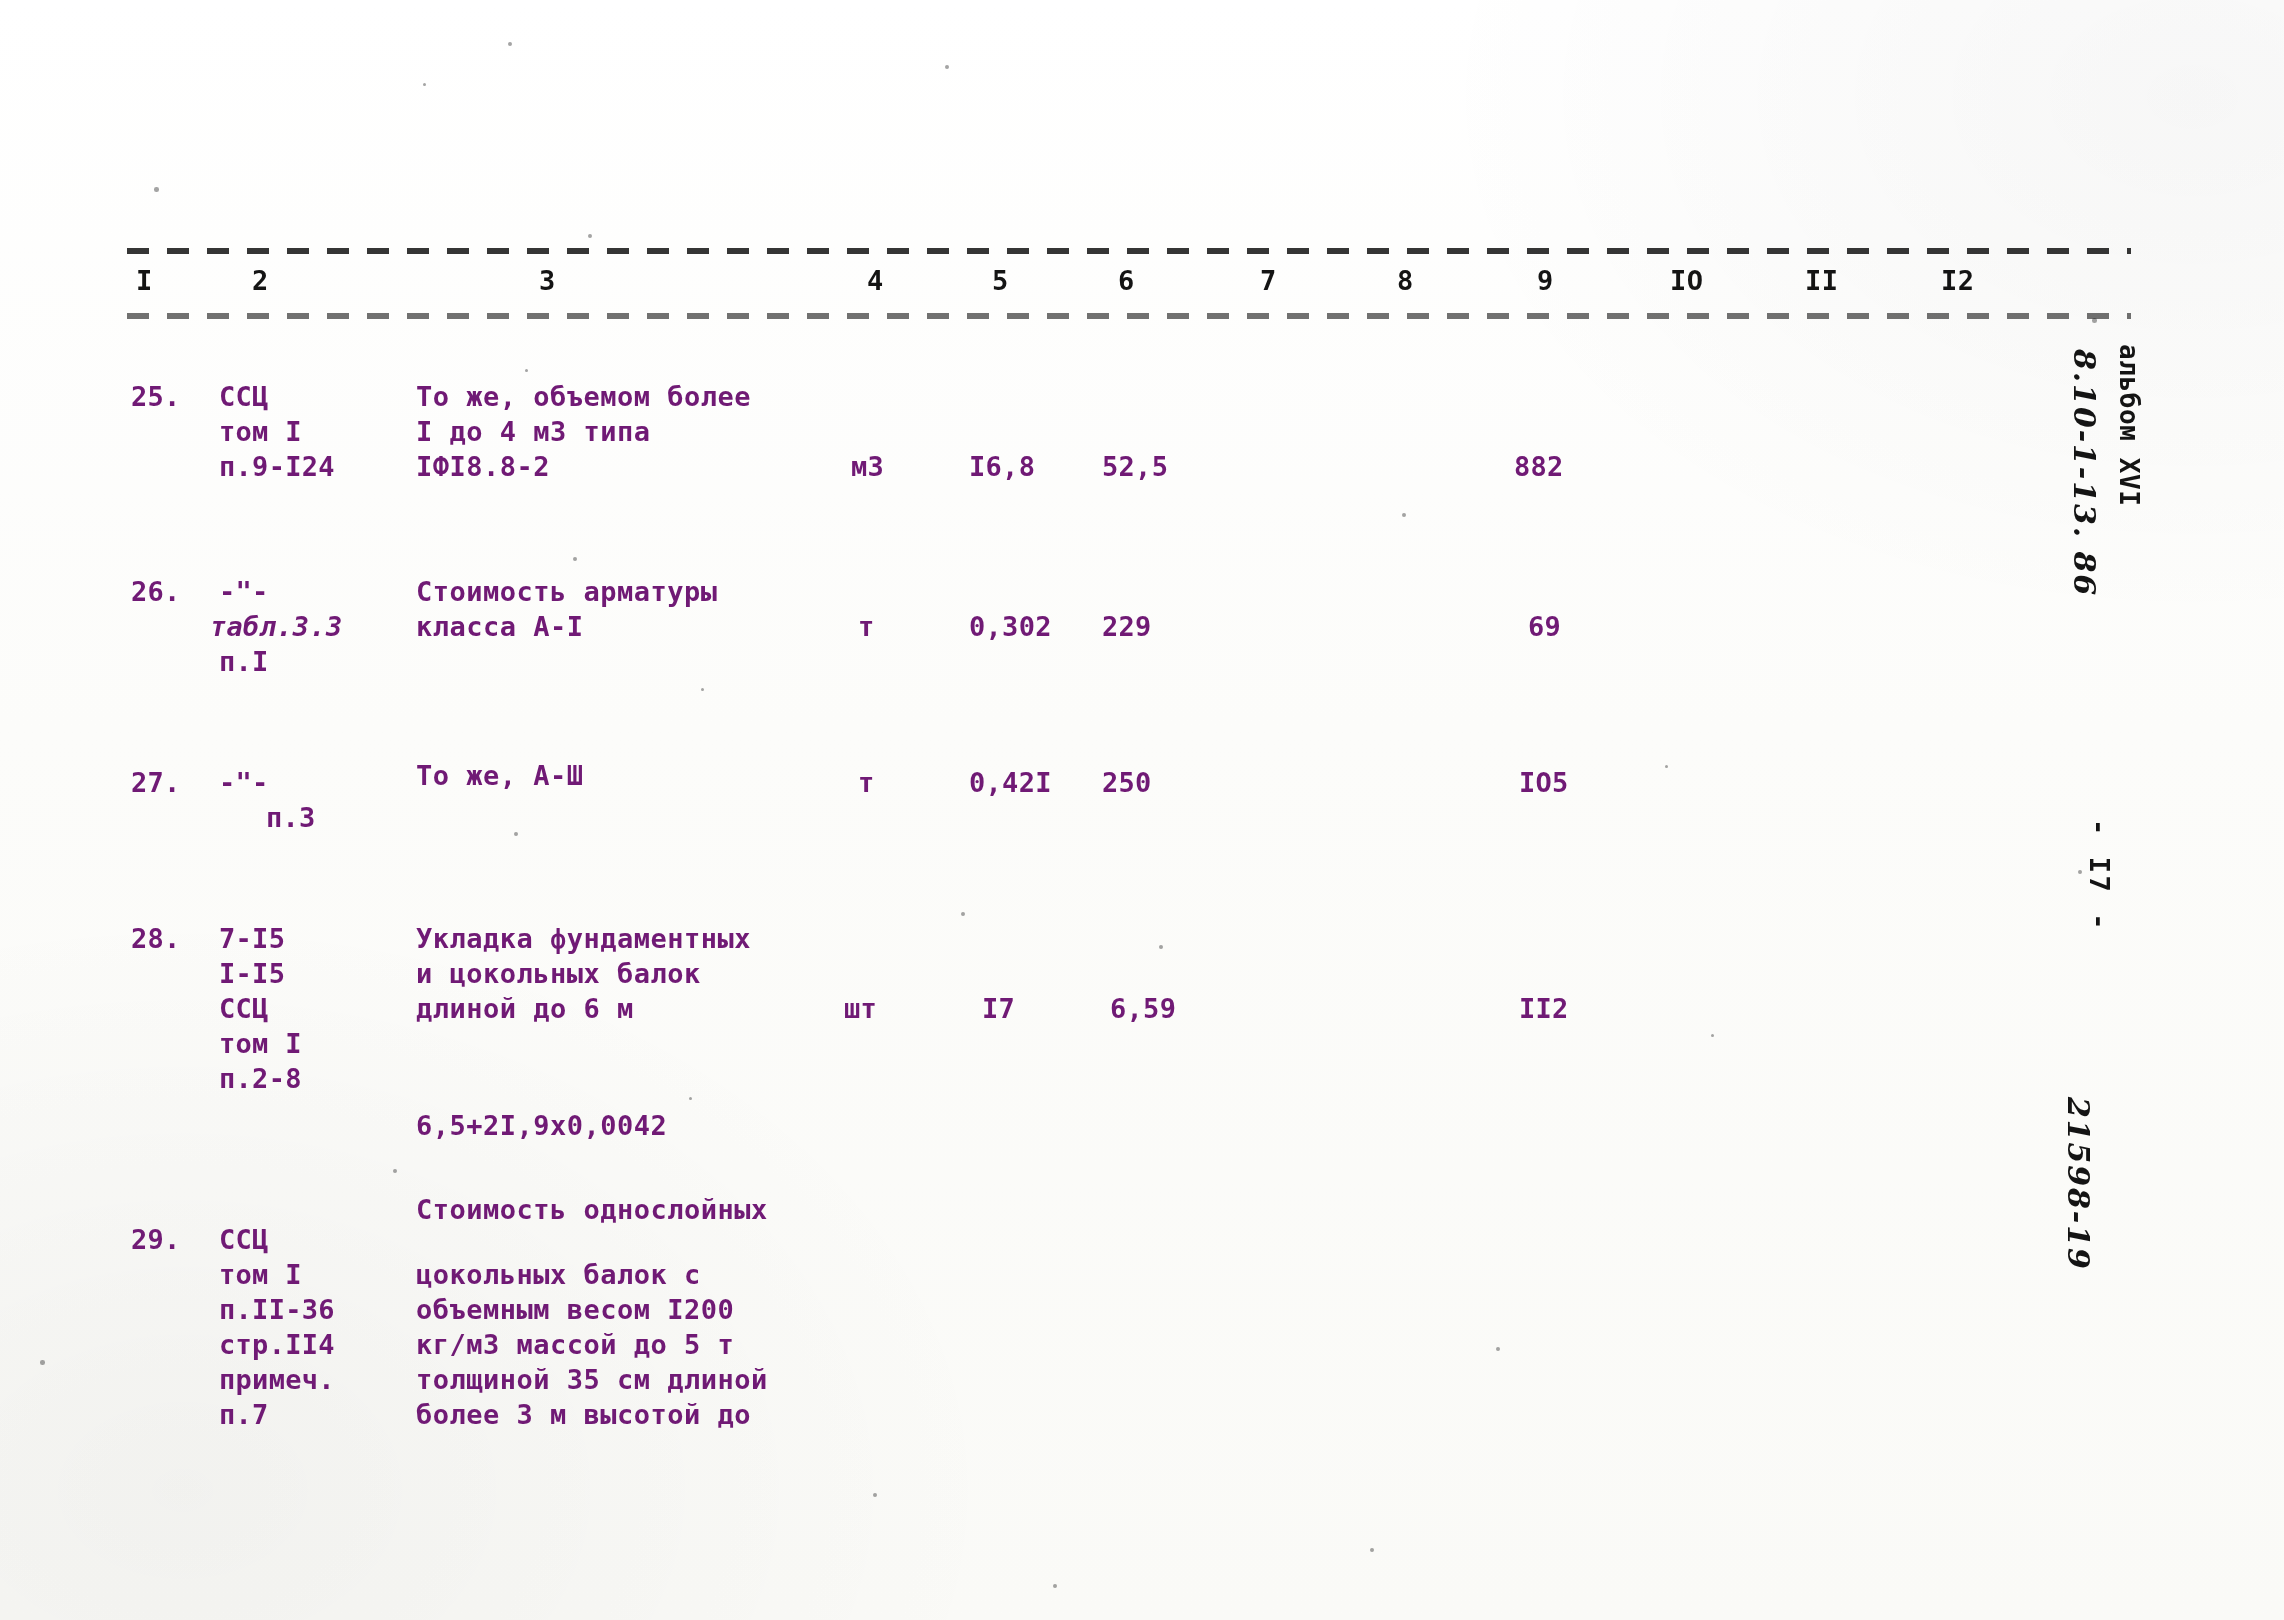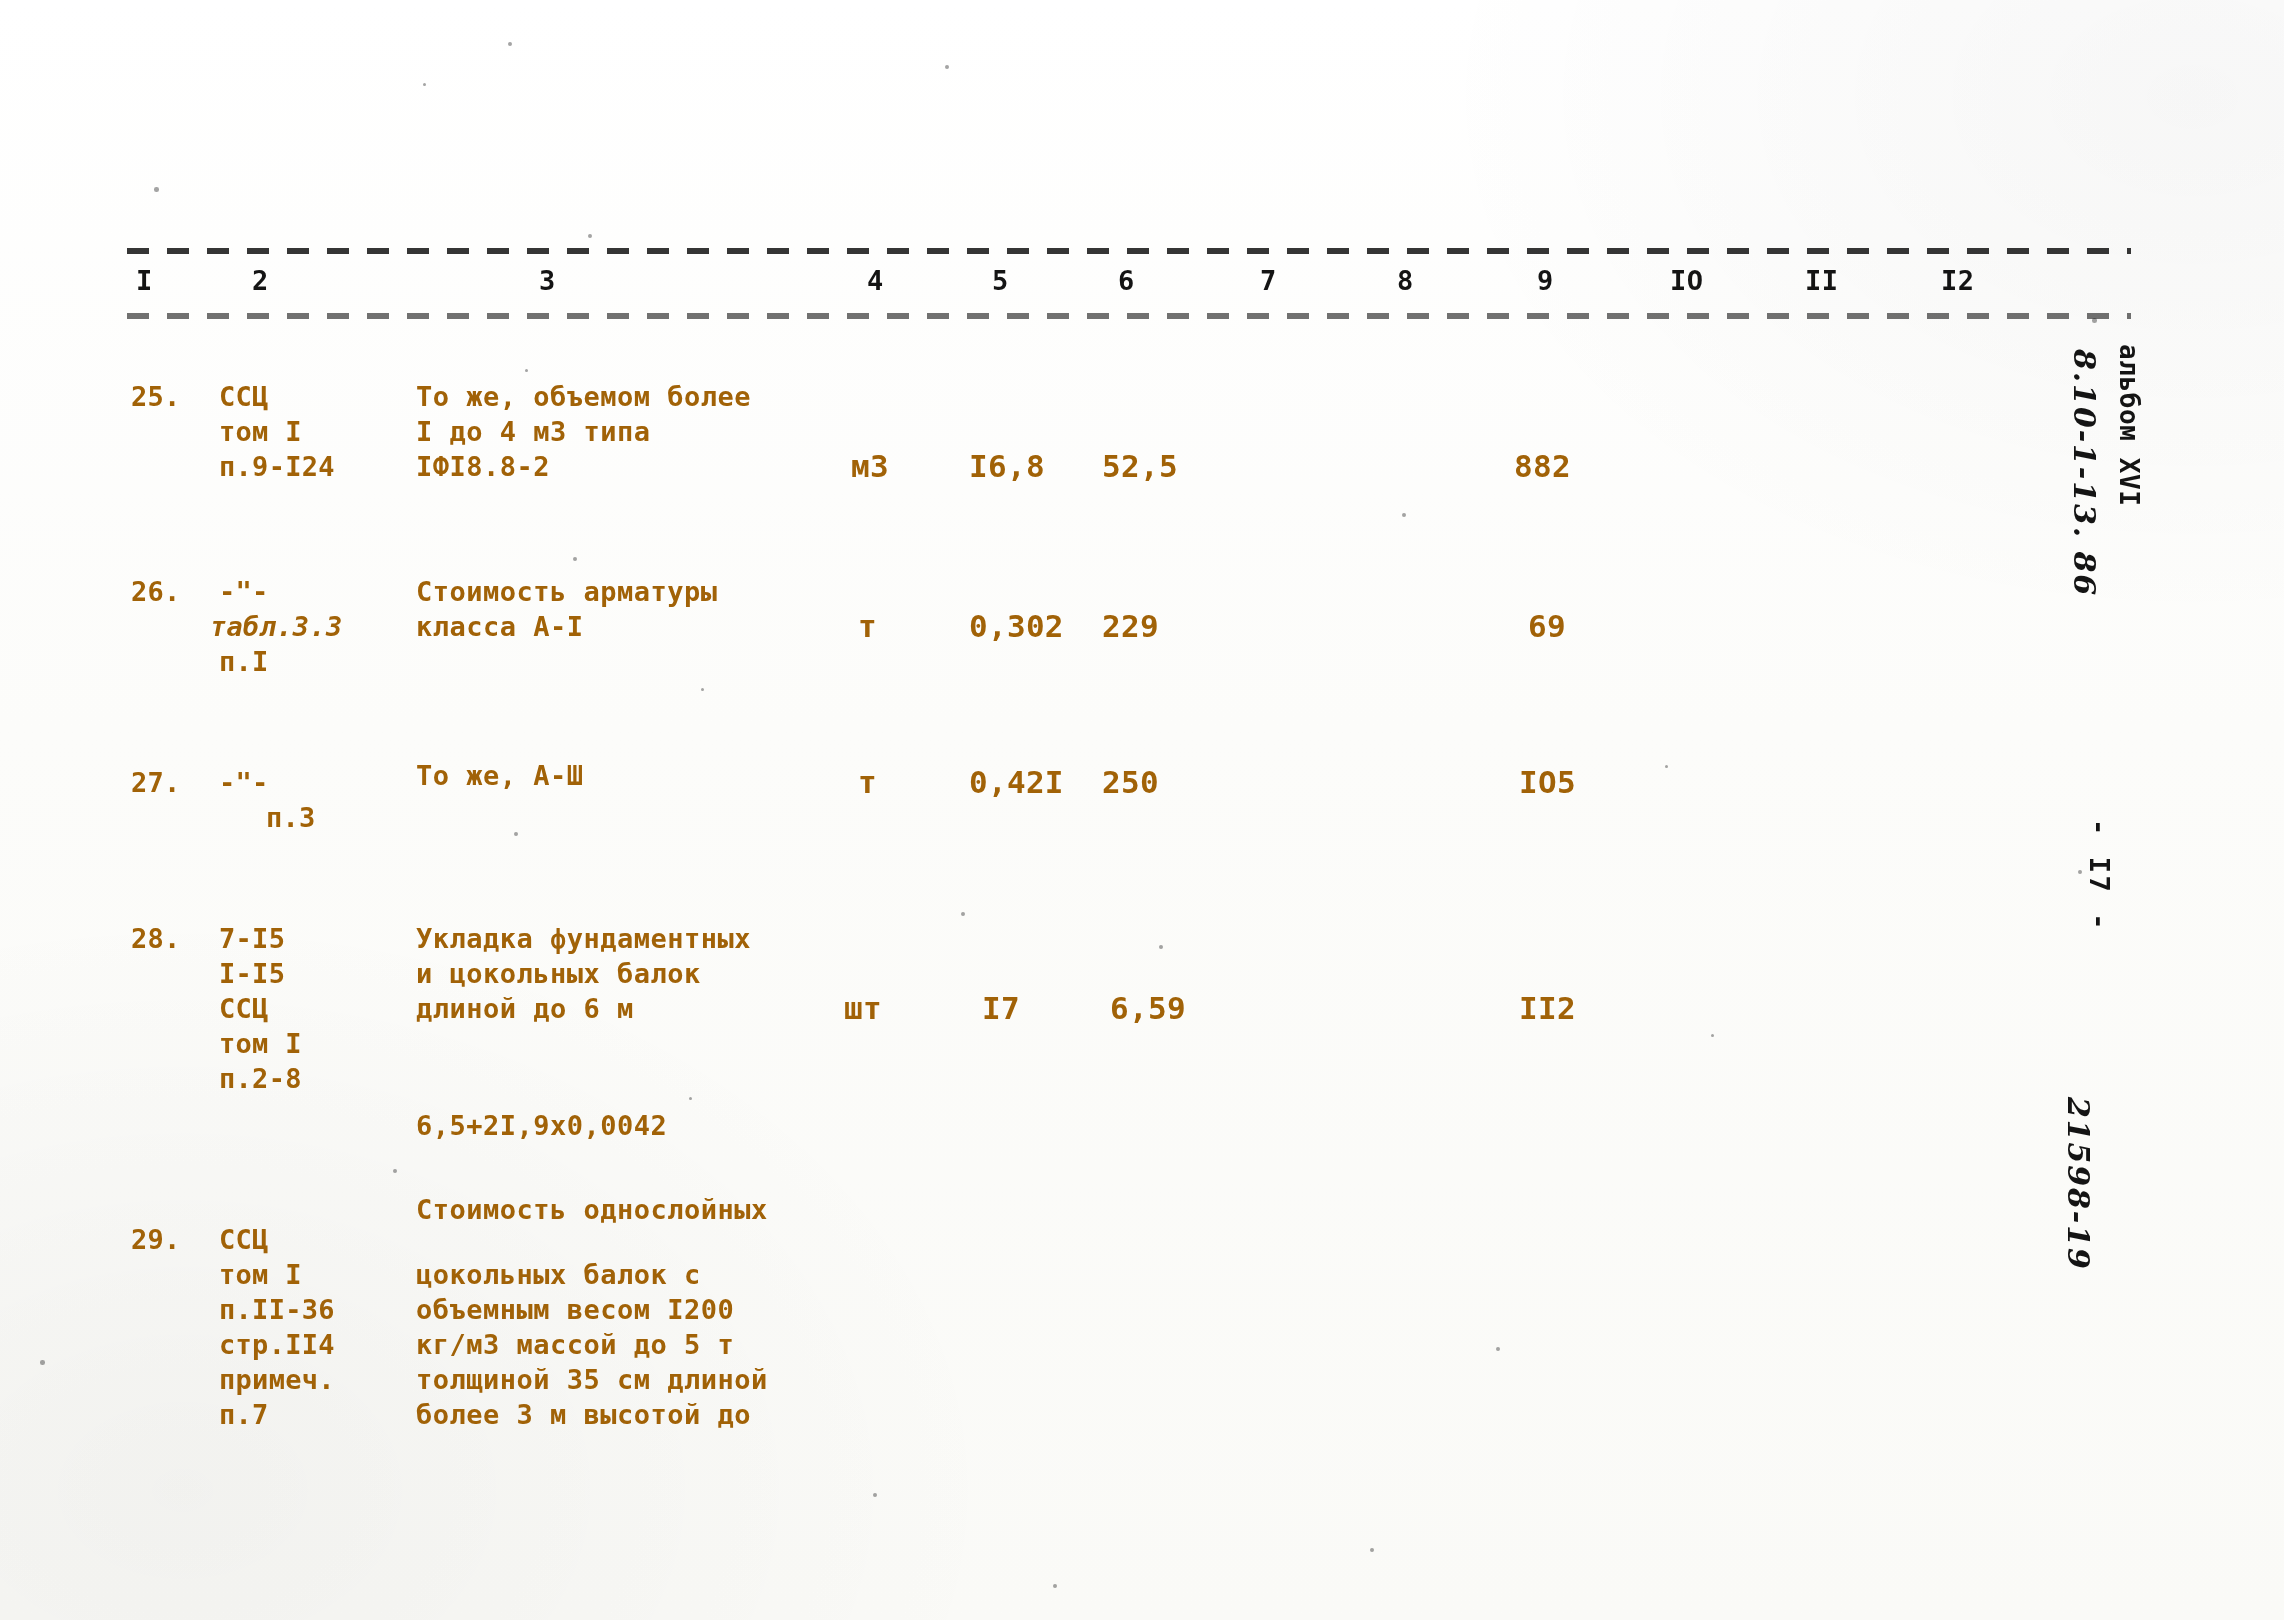--- a/index.html
+++ b/index.html
@@ -64,26 +64,26 @@
     font-weight: 600;
     color: #141414;
     white-space: nowrap;
   }
 
   .cell {
     position: absolute;
     font-size: 27px;
     line-height: 35px;
     white-space: pre;
-    color: #a16207;
+    color: #701a75;
     font-weight: 600;
     letter-spacing: 0.3px;
   }
   .cell.num {
-    font-size: 31px;
+    font-size: 27px;
   }
   .cell.code {
     letter-spacing: 0.3px;
   }
   .cell.desc {
     letter-spacing: 0.5px;
   }
 
   
   .margin-note {

